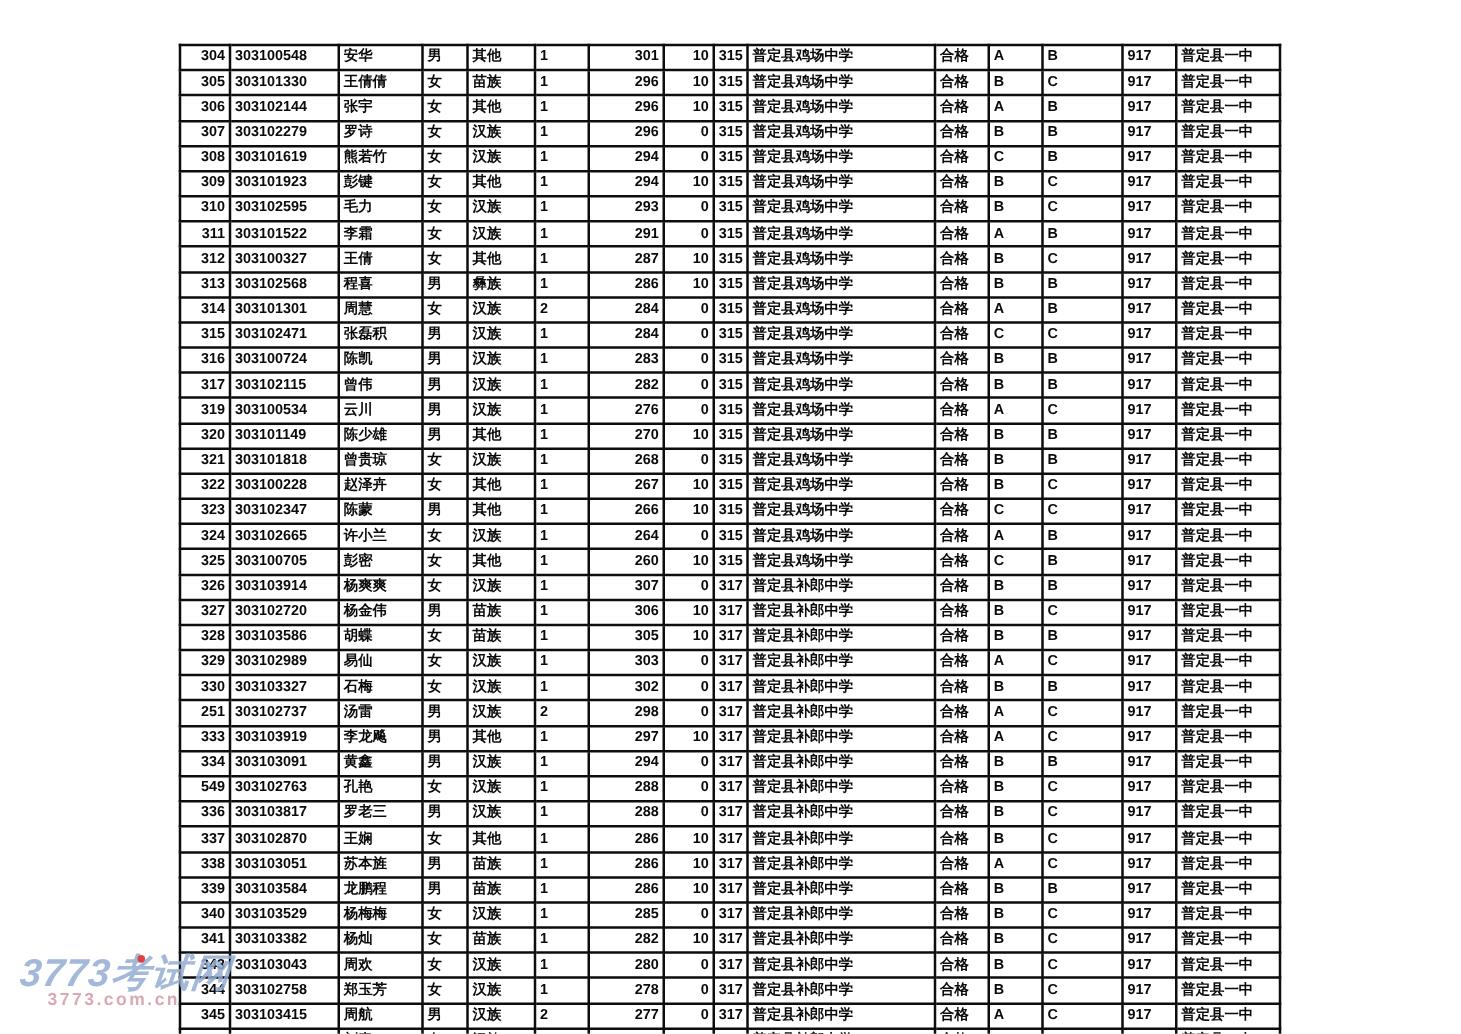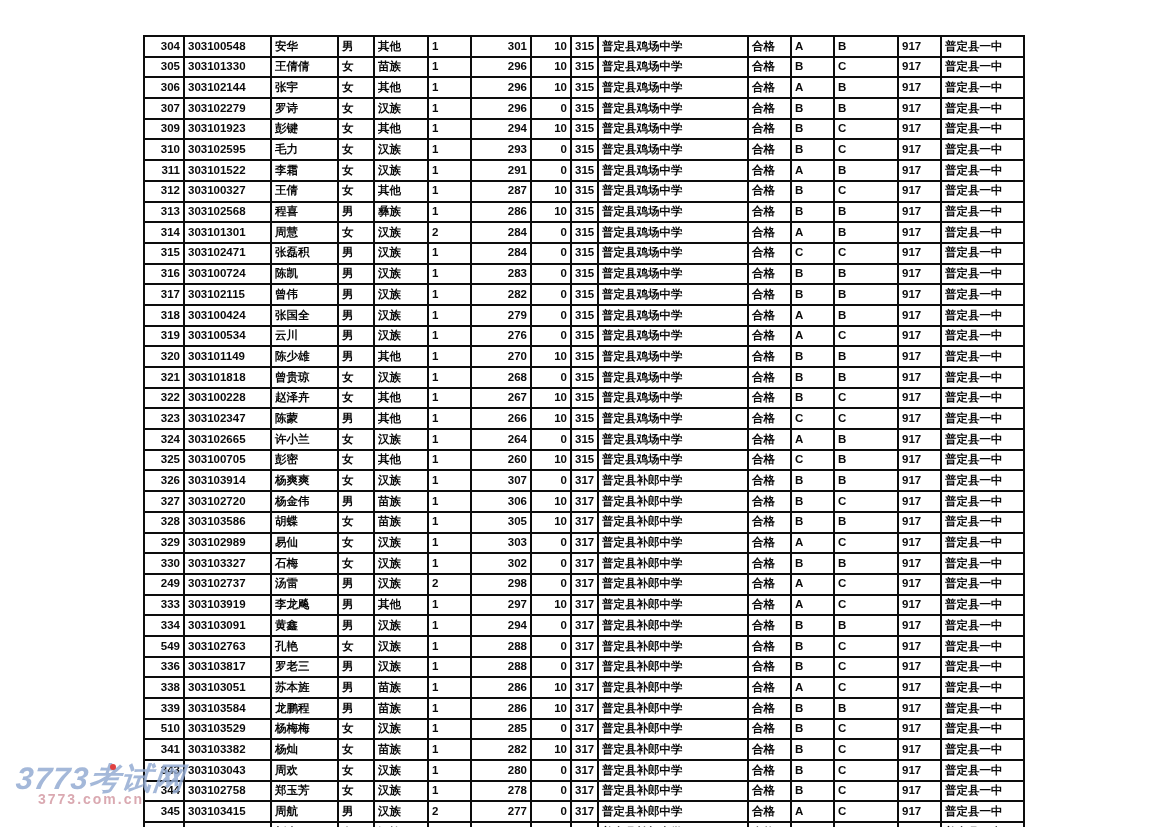--- a/index.html
+++ b/index.html
@@ -134,20 +134,37 @@
           <td class="c7">0</td>
           <td class="c8">315</td>
           <td class="c9">普定县鸡场中学</td>
           <td class="c10">合格</td>
           <td class="c11">B</td>
           <td class="c12">B</td>
           <td class="c13">917</td>
           <td class="c14">普定县一中</td>
         </tr>
         <tr>
+          <td class="c0">308</td>
+          <td class="c1">303101619</td>
+          <td class="c2">熊若竹</td>
+          <td class="c3">女</td>
+          <td class="c4">汉族</td>
+          <td class="c5">1</td>
+          <td class="c6">294</td>
+          <td class="c7">0</td>
+          <td class="c8">315</td>
+          <td class="c9">普定县鸡场中学</td>
+          <td class="c10">合格</td>
+          <td class="c11">C</td>
+          <td class="c12">B</td>
+          <td class="c13">917</td>
+          <td class="c14">普定县一中</td>
+        </tr>
+        <tr>
           <td class="c0">309</td>
           <td class="c1">303101923</td>
           <td class="c2">彭键</td>
           <td class="c3">女</td>
           <td class="c4">其他</td>
           <td class="c5">1</td>
           <td class="c6">294</td>
           <td class="c7">10</td>
           <td class="c8">315</td>
           <td class="c9">普定县鸡场中学</td>
@@ -287,37 +304,20 @@
           <td class="c7">0</td>
           <td class="c8">315</td>
           <td class="c9">普定县鸡场中学</td>
           <td class="c10">合格</td>
           <td class="c11">B</td>
           <td class="c12">B</td>
           <td class="c13">917</td>
           <td class="c14">普定县一中</td>
         </tr>
         <tr>
-          <td class="c0">318</td>
-          <td class="c1">303100424</td>
-          <td class="c2">张国全</td>
-          <td class="c3">男</td>
-          <td class="c4">汉族</td>
-          <td class="c5">1</td>
-          <td class="c6">279</td>
-          <td class="c7">0</td>
-          <td class="c8">315</td>
-          <td class="c9">普定县鸡场中学</td>
-          <td class="c10">合格</td>
-          <td class="c11">A</td>
-          <td class="c12">B</td>
-          <td class="c13">917</td>
-          <td class="c14">普定县一中</td>
-        </tr>
-        <tr>
           <td class="c0">319</td>
           <td class="c1">303100534</td>
           <td class="c2">云川</td>
           <td class="c3">男</td>
           <td class="c4">汉族</td>
           <td class="c5">1</td>
           <td class="c6">276</td>
           <td class="c7">0</td>
           <td class="c8">315</td>
           <td class="c9">普定县鸡场中学</td>
@@ -508,21 +508,21 @@
           <td class="c7">0</td>
           <td class="c8">317</td>
           <td class="c9">普定县补郎中学</td>
           <td class="c10">合格</td>
           <td class="c11">B</td>
           <td class="c12">B</td>
           <td class="c13">917</td>
           <td class="c14">普定县一中</td>
         </tr>
         <tr>
-          <td class="c0">249</td>
+          <td class="c0">251</td>
           <td class="c1">303102737</td>
           <td class="c2">汤雷</td>
           <td class="c3">男</td>
           <td class="c4">汉族</td>
           <td class="c5">2</td>
           <td class="c6">298</td>
           <td class="c7">0</td>
           <td class="c8">317</td>
           <td class="c9">普定县补郎中学</td>
           <td class="c10">合格</td>
@@ -593,20 +593,37 @@
           <td class="c7">0</td>
           <td class="c8">317</td>
           <td class="c9">普定县补郎中学</td>
           <td class="c10">合格</td>
           <td class="c11">B</td>
           <td class="c12">C</td>
           <td class="c13">917</td>
           <td class="c14">普定县一中</td>
         </tr>
         <tr>
+          <td class="c0">337</td>
+          <td class="c1">303102870</td>
+          <td class="c2">王娴</td>
+          <td class="c3">女</td>
+          <td class="c4">其他</td>
+          <td class="c5">1</td>
+          <td class="c6">286</td>
+          <td class="c7">10</td>
+          <td class="c8">317</td>
+          <td class="c9">普定县补郎中学</td>
+          <td class="c10">合格</td>
+          <td class="c11">B</td>
+          <td class="c12">C</td>
+          <td class="c13">917</td>
+          <td class="c14">普定县一中</td>
+        </tr>
+        <tr>
           <td class="c0">338</td>
           <td class="c1">303103051</td>
           <td class="c2">苏本旌</td>
           <td class="c3">男</td>
           <td class="c4">苗族</td>
           <td class="c5">1</td>
           <td class="c6">286</td>
           <td class="c7">10</td>
           <td class="c8">317</td>
           <td class="c9">普定县补郎中学</td>
@@ -627,21 +644,21 @@
           <td class="c7">10</td>
           <td class="c8">317</td>
           <td class="c9">普定县补郎中学</td>
           <td class="c10">合格</td>
           <td class="c11">B</td>
           <td class="c12">B</td>
           <td class="c13">917</td>
           <td class="c14">普定县一中</td>
         </tr>
         <tr>
-          <td class="c0">510</td>
+          <td class="c0">340</td>
           <td class="c1">303103529</td>
           <td class="c2">杨梅梅</td>
           <td class="c3">女</td>
           <td class="c4">汉族</td>
           <td class="c5">1</td>
           <td class="c6">285</td>
           <td class="c7">0</td>
           <td class="c8">317</td>
           <td class="c9">普定县补郎中学</td>
           <td class="c10">合格</td>

